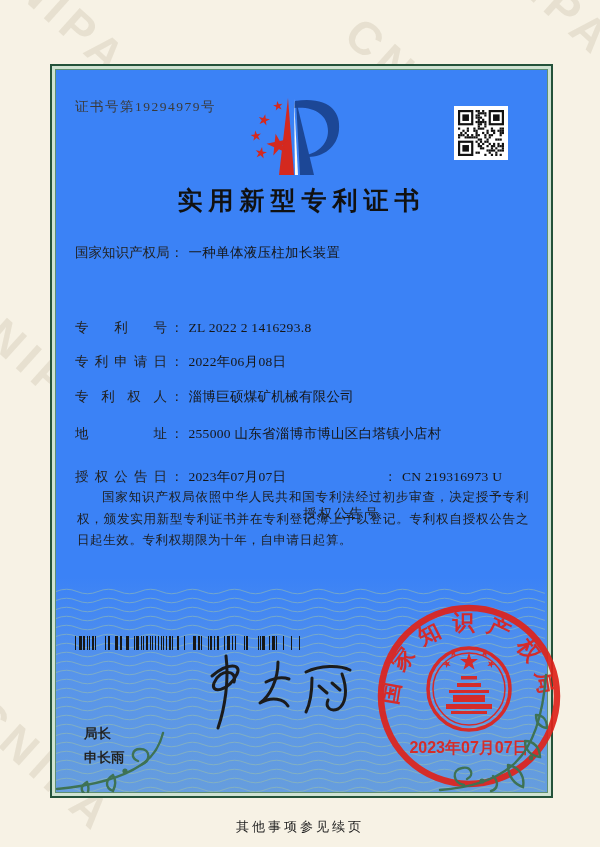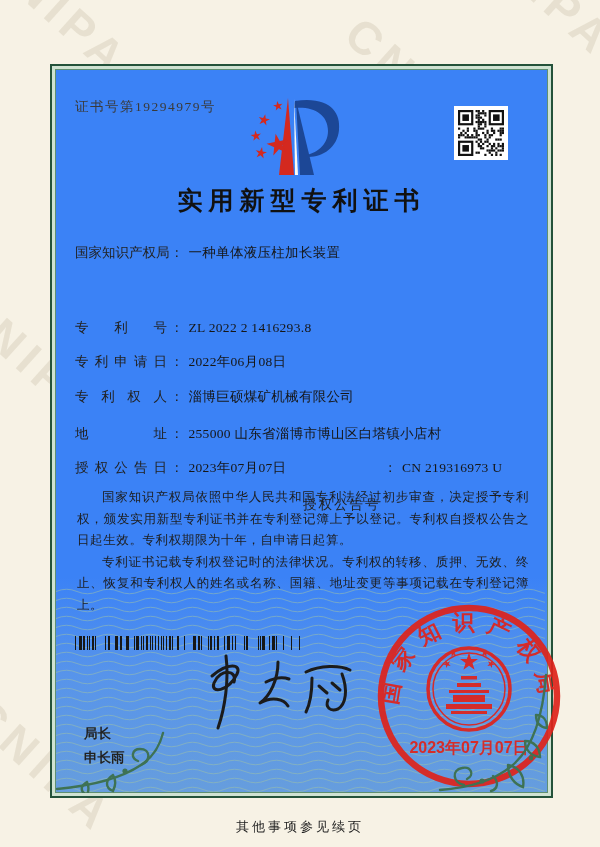--- a/index.html
+++ b/index.html
@@ -245,30 +245,29 @@
     </div>
     <div class="row" style="top:283px">
       <span class="lbl">专利申请日</span><span class="colon">：</span><span class="val">2022年06月08日</span>
     </div>
     <div class="row" style="top:318px">
       <span class="lbl">专利权人</span><span class="colon">：</span><span class="val">淄博巨硕煤矿机械有限公司</span>
     </div>
     <div class="row" style="top:355px">
       <span class="lbl">地址</span><span class="colon">：</span><span class="val">255000 山东省淄博市博山区白塔镇小店村</span>
     </div>
-    <div class="row" style="top:389px">
+    <div class="row" style="top:398px">
       <span class="lbl">授权公告日</span><span class="colon">：</span><span class="val">2023年07月07日</span>
       <span class="pair2">
         <span class="lbl">授权公告号</span><span class="colon">：</span><span class="val">CN 219316973 U</span>
       </span>
     </div>
 
     <div class="paras">
       <p>国家知识产权局依照中华人民共和国专利法经过初步审查，决定授予专利权，颁发实用新型专利证书并在专利登记簿上予以登记。专利权自授权公告之日起生效。专利权期限为十年，自申请日起算。</p>
-      <p>专利证书记载专利权登记时的法律状况。专利权的转移、质押、无效、终止、恢复和专利权人的姓名或名称、国籍、地址变更等事项记载在专利登记簿上。</p>
     </div>
 
     <svg id="barcode-svg" class="barcode" width="228" height="14">
         <rect x="0" y="0" width="1" height="14" fill="#161616"></rect>
         <rect x="4" y="0" width="3" height="14" fill="#161616"></rect>
         <rect x="8" y="0" width="2" height="14" fill="#161616"></rect>
         <rect x="12" y="0" width="1" height="14" fill="#161616"></rect>
         <rect x="14" y="0" width="1" height="14" fill="#161616"></rect>
         <rect x="17" y="0" width="2" height="14" fill="#161616"></rect>
         <rect x="20" y="0" width="1" height="14" fill="#161616"></rect>

